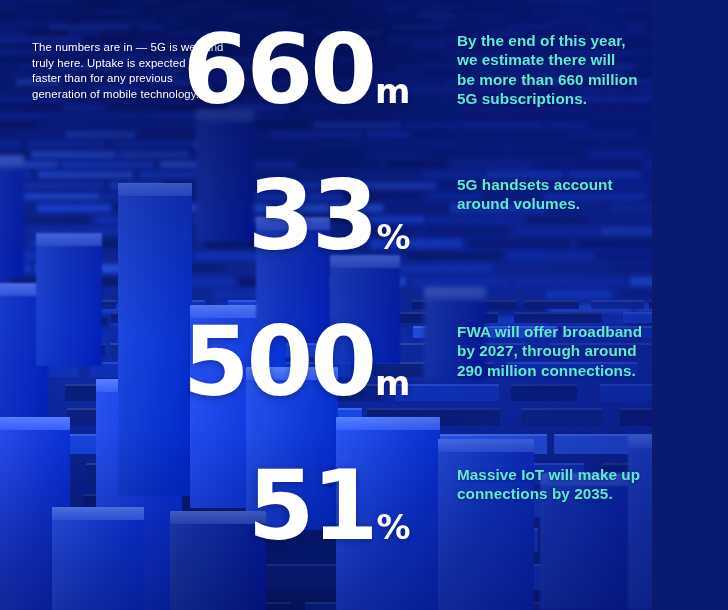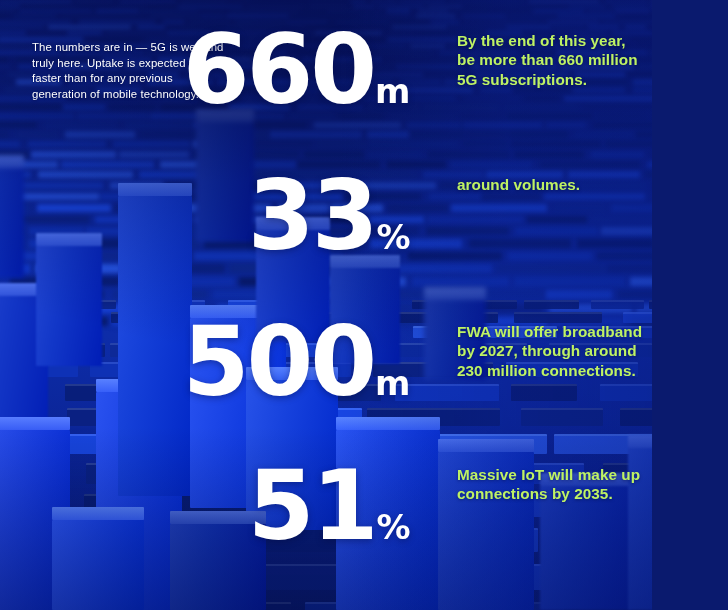--- a/index.html
+++ b/index.html
@@ -133,21 +133,21 @@
     letter-spacing: -0.5px;
     text-shadow: 0 2px 6px rgba(3,10,60,0.40);
     vertical-align: baseline;
     margin-left: 1px;
   }
 
   .stat .body {
     position: absolute;
     left: 457px;
     width: 262px;
-    color: #bef264;
+    color: #5eead4;
     font-size: 15.3px;
     line-height: 19.4px;
     font-weight: 700;
     letter-spacing: 0.05px;
     text-shadow: 0 1px 3px rgba(3,10,60,0.50);
   }
   .stat .body div { white-space: nowrap; }
 </style>
 </head>
 <body>
@@ -754,42 +754,44 @@
   <div id="content">
 
     <p id="intro">The numbers are in — 5G is well and truly here. Uptake is expected to be faster than for any previous generation of mobile technology.</p>
 
     <div class="stat" style="top:22px;">
       <div class="numwrap" style="top:0;">
         <span class="num">660</span><span class="unit">m</span>
       </div>
       <div class="body" style="top:9px;">
         <div>By the end of this year,</div>
+        <div>we estimate there will</div>
         <div>be more than 660 million</div>
         <div>5G subscriptions.</div>
       </div>
     </div>
 
     <div class="stat" style="top:168px;">
       <div class="numwrap" style="top:0;">
         <span class="num">33</span><span class="unit">%</span>
       </div>
       <div class="body" style="top:7px;">
+        <div>5G handsets account</div>
         <div>around volumes.</div>
       </div>
     </div>
 
     <div class="stat" style="top:314px;">
       <div class="numwrap" style="top:0;">
         <span class="num">500</span><span class="unit">m</span>
       </div>
       <div class="body" style="top:8px;">
         <div>FWA will offer broadband</div>
         <div>by 2027, through around</div>
-        <div>230 million connections.</div>
+        <div>290 million connections.</div>
       </div>
     </div>
 
     <div class="stat" style="top:458px;">
       <div class="numwrap" style="top:0;">
         <span class="num">51</span><span class="unit">%</span>
       </div>
       <div class="body" style="top:7px;">
         <div>Massive IoT will make up</div>
         <div>connections by 2035.</div>

